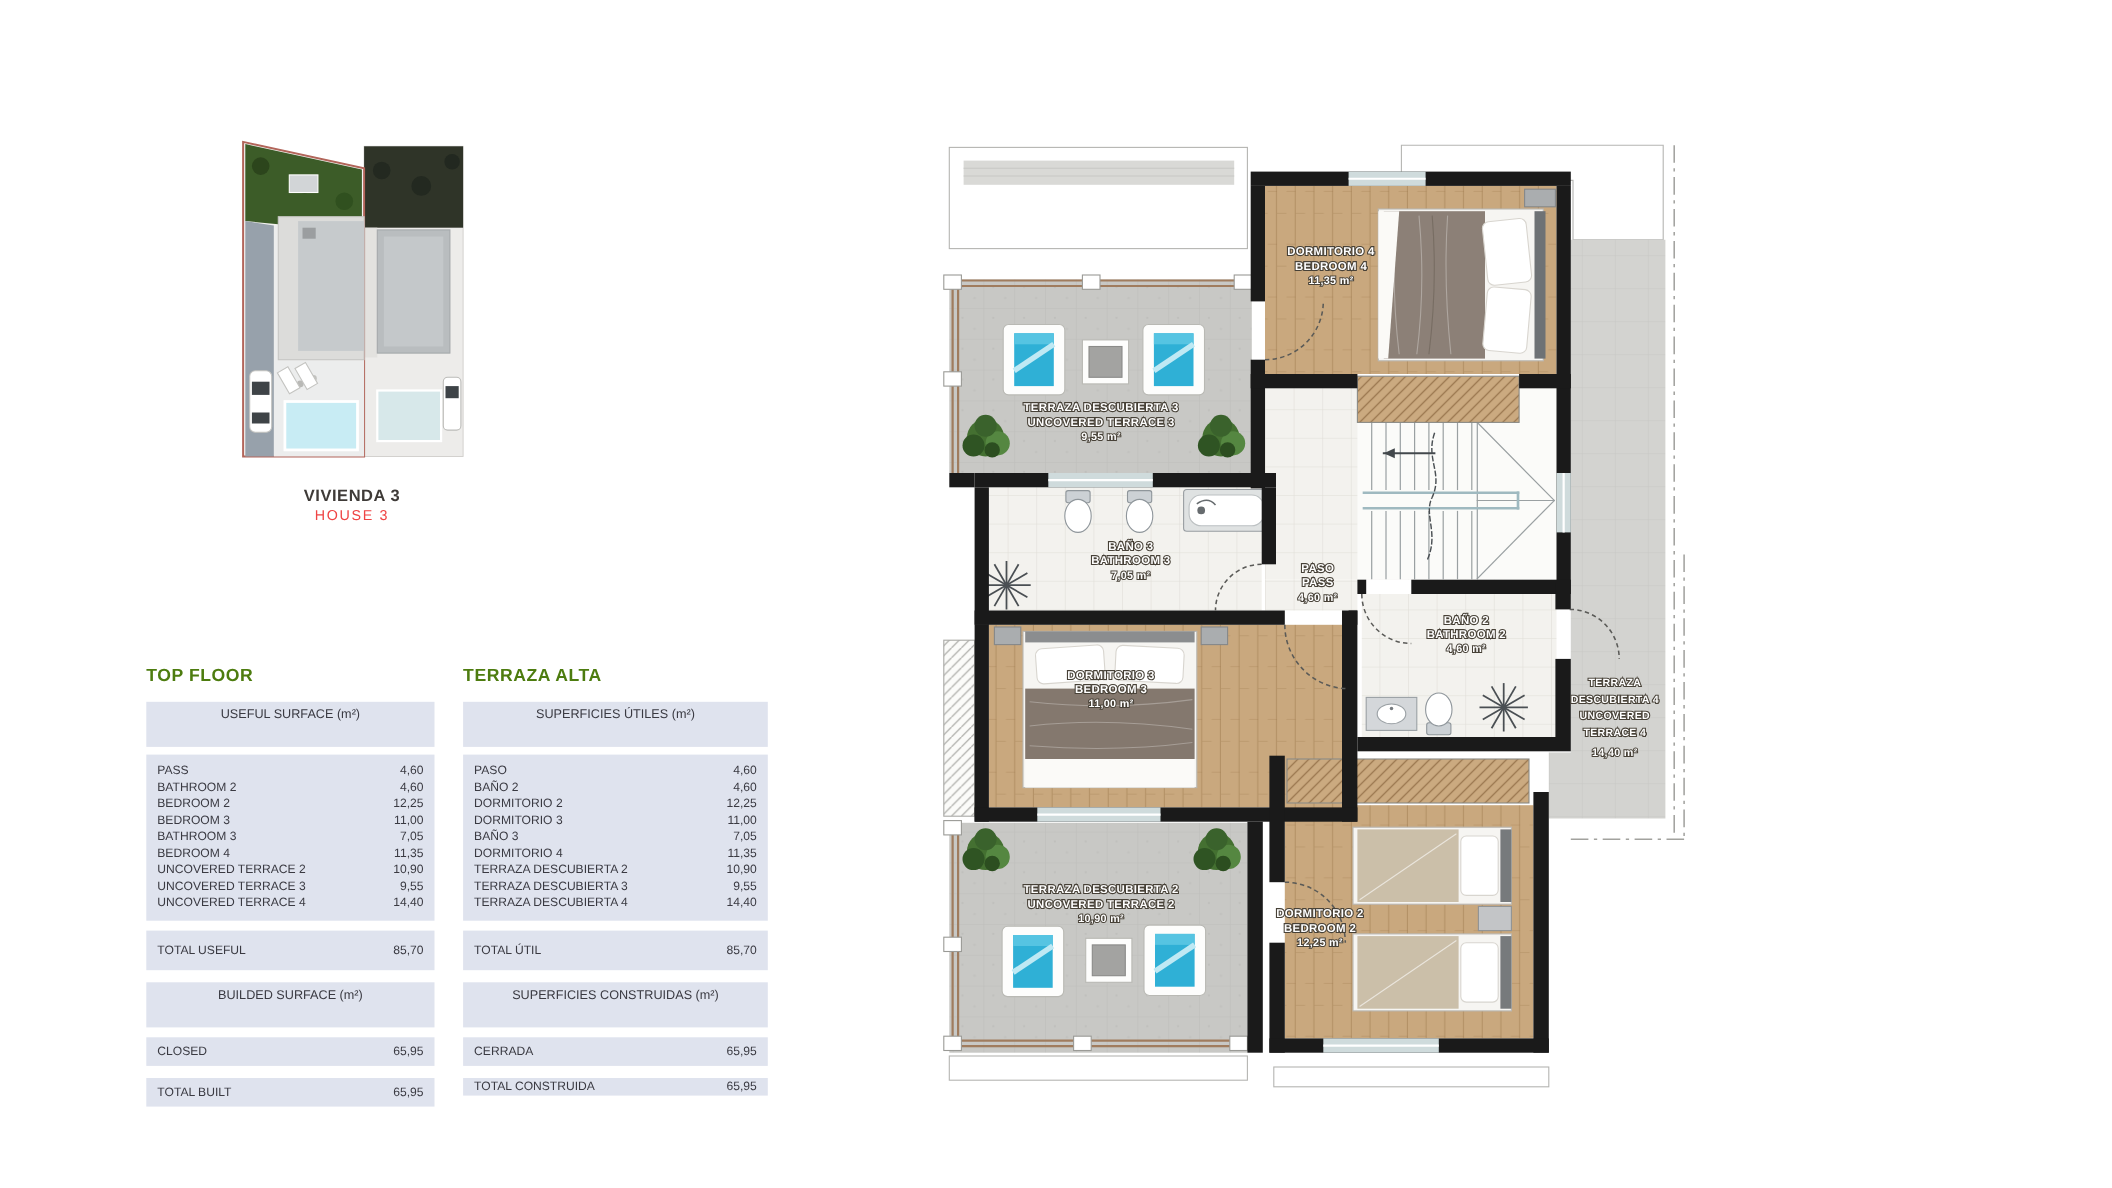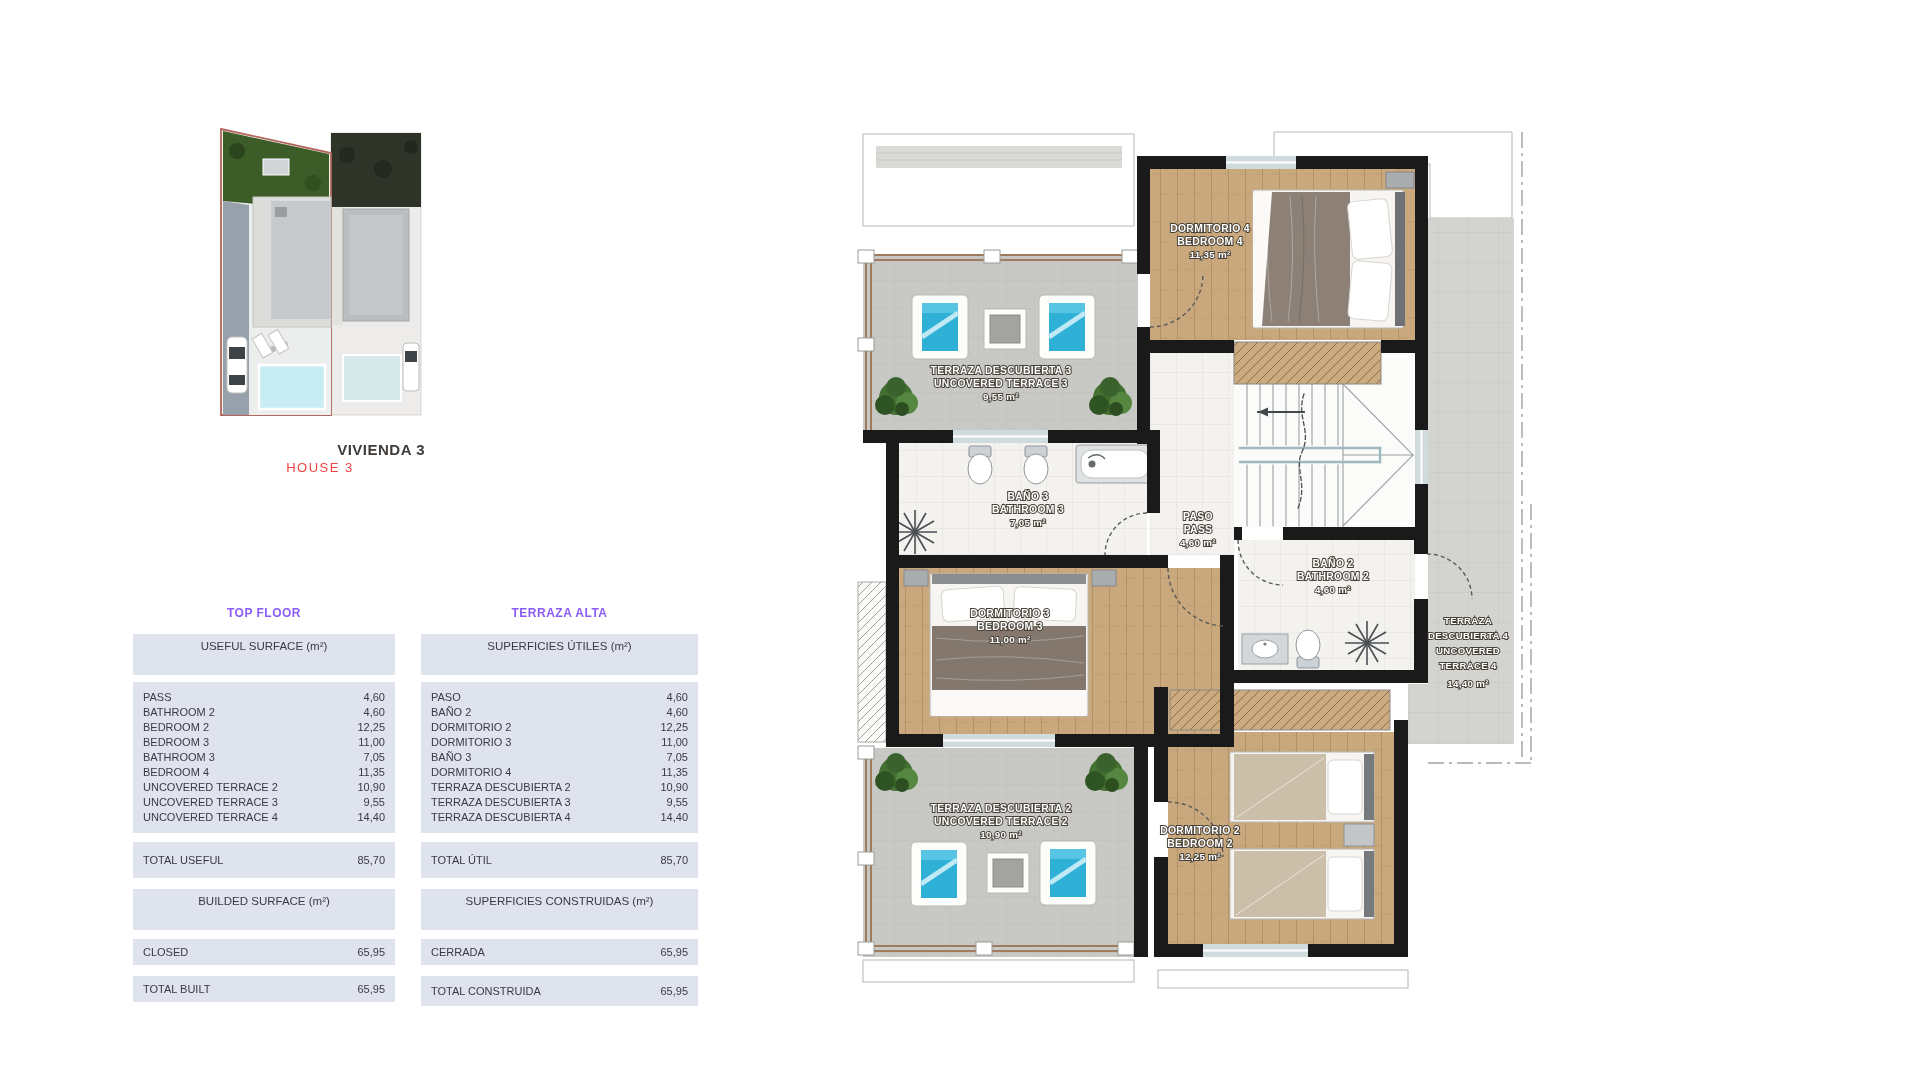--- a/index.html
+++ b/index.html
@@ -2,29 +2,29 @@
 <html><head>
 <meta charset="utf-8">
 <style>
   html,body{margin:0;padding:0;background:#fff;}
   body{width:1920px;height:1080px;position:relative;overflow:hidden;
        font-family:"Liberation Sans",sans-serif;color:#3a3a42;}
 
   
   .thumb{position:absolute;left:215px;top:103px;width:210px;}
   .thumb-label{margin-top:12px;text-align:center;}
-  .thumb-label .t1{font-size:15px;font-weight:bold;color:#3f3b38;letter-spacing:.5px;text-align:right;}
+  .thumb-label .t1{font-size:15px;font-weight:bold;color:#3f3b38;letter-spacing:.5px;}
   .thumb-label .t2{font-size:13px;color:#ef4444;letter-spacing:1.5px;margin-top:2px;}
 
   
   .tbl{position:absolute;top:606px;}
   .tbl-en{left:133px;width:262px;}
   .tbl-es{left:421px;width:277px;}
-  .tbl h2{margin:0 0 14px 0;text-align:center;font-size:12px;letter-spacing:.5px;
-          color:#8b5cf6;font-weight:bold;}
+  .tbl h2{margin:0 0 14px 0;font-size:16px;letter-spacing:.5px;
+          color:#4d7c0f;font-weight:bold;}
   .band{background:#dfe3ee;}
   .band.hd{height:41px;line-height:24px;text-align:center;font-size:11.5px;
            color:#3a3a42;margin-bottom:7px;}
   .band.body{padding:8px 10px;margin-bottom:9px;}
   .trow{display:flex;justify-content:space-between;font-size:11px;line-height:15px;}
   .band.total{height:36px;display:flex;justify-content:space-between;align-items:center;
               padding:0 10px;font-size:11px;margin-bottom:11px;}
   .band.total.last{margin-bottom:0;}
   .num{text-align:right;}
 
@@ -185,21 +185,21 @@
   </div>
   <div class="band total">
       <span>TOTAL ÚTIL</span>
       <span class="num">85,70</span>
     </div>
   <div class="band hd" style="margin-bottom:9px">SUPERFICIES CONSTRUIDAS (m²)</div>
   <div class="band total" style="height:26px">
       <span>CERRADA</span>
       <span class="num">65,95</span>
     </div>
-  <div class="band total last" style="height:30px">
+  <div class="band total last" style="height:16px">
       <span>TOTAL CONSTRUIDA</span>
       <span class="num">65,95</span>
     </div>
 </section>
 
 <div class="plan">
 <svg width="700" height="888" viewBox="0 0 700 888">
   <defs>
     <pattern id="wood" width="17" height="48" patternUnits="userSpaceOnUse">
       <rect width="17" height="48" fill="#c9a87e"></rect>

